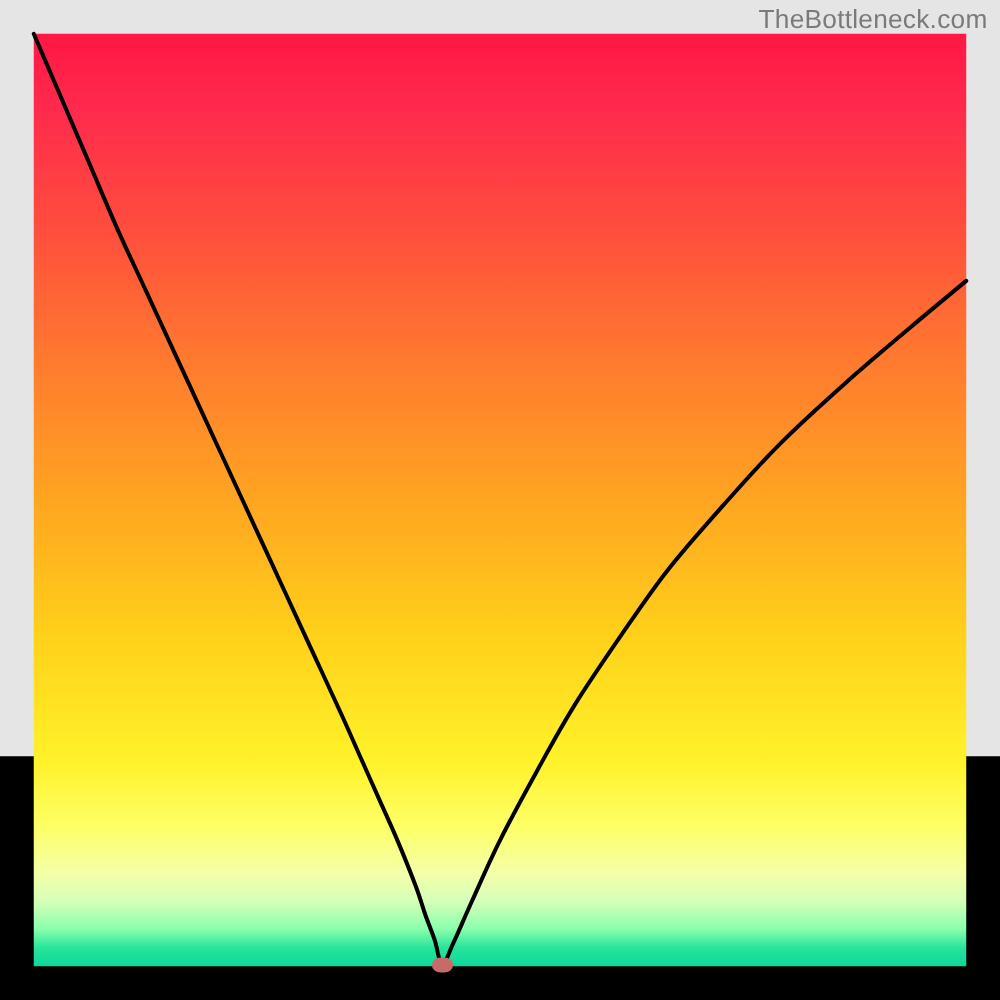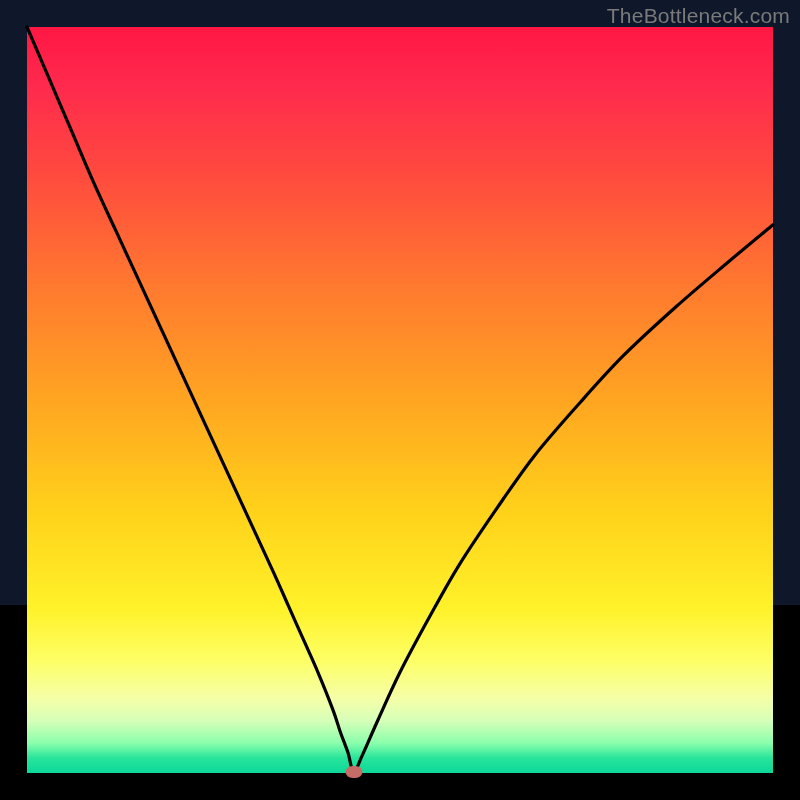--- a/index.html
+++ b/index.html
@@ -10,21 +10,21 @@
     background: #000;
     overflow: hidden;
     font-family: Arial, Helvetica, sans-serif;
   }
   .frame {
     position: absolute;
     left: 0;
     top: 0;
     width: 800px;
     height: 605px;
-    background: #0f172a;
+    background: #e5e5e5;
   }
   .plot-area {
     position: absolute;
     left: 27px;
     top: 27px;
     width: 746px;
     height: 746px;
     
     background: linear-gradient(to bottom,
       #ff1744 0%,

